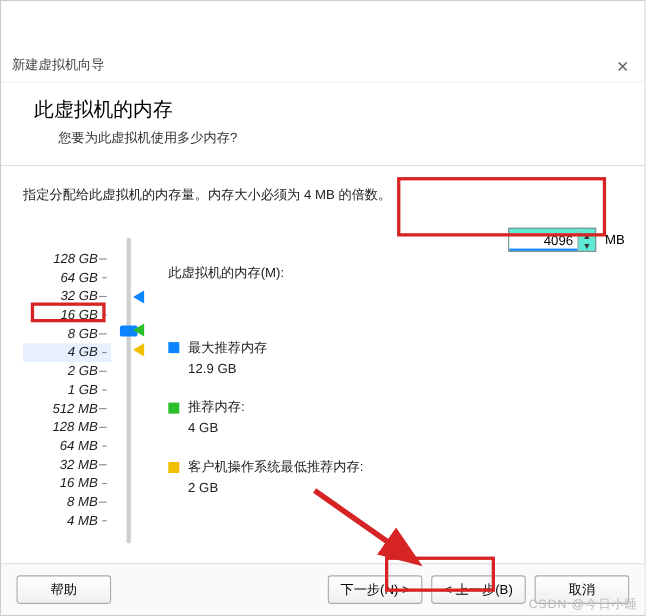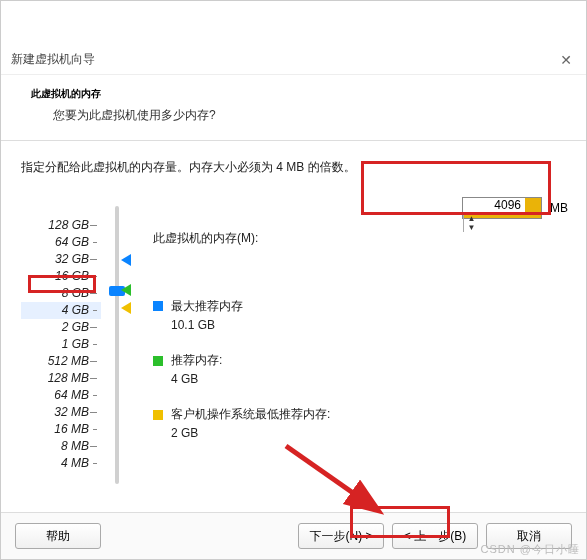--- a/index.html
+++ b/index.html
@@ -27,21 +27,21 @@
     padding: 0 10px;
     border-bottom: 1px solid #eee;
     margin-top: 44px;
   }
   .titlebar .title { color: #444; }
   .titlebar .close { color: #666; font-size: 14px; padding: 4px;}
   .header {
     padding: 12px 30px 16px 30px;
     border-bottom: 1px solid #ddd;
   }
-  .header h1 { font-size: 10px; font-weight: bold; color: #000; }
+  .header h1 { font-size: 18px; font-weight: normal; color: #000; }
   .header p { font-size: 12px; color: #333; margin-top: 6px; padding-left: 22px; }
   .content {
     padding: 18px 20px 10px 20px;
     position: relative;
   }
   .instr { margin-bottom: 24px; color: #222; }
   .memrow {
     display: flex;
     align-items: center;
     margin-bottom: 10px;
@@ -102,23 +102,22 @@
   .right {
     position:absolute;
     right: 18px; top: 56px;
     display:flex; align-items:center;
   }
   .spin {
     width: 80px;
     height: 22px;
     border:1px solid #888;
     display:flex;
-    align-items:flex-start;
-    background:#eab308;
-    flex-direction:column;
+    align-items:flex-end;
+    background:#5eead4;
   }
   .spin input {
     border:none; outline:none;
     width: 62px;
     text-align:right;
     padding-right:4px;
     font-size:12px;
     border-bottom:2px solid #0a84ff;
   }
   .spin .arrows {
@@ -224,21 +223,21 @@
         <div class="handle" style="left:8px;  top:86px;"></div>
         <div class="tri green" style="left:20px; top:84px;"></div>
         <div class="tri yellow" style="left:20px; top:102px;"></div>
       </div>
 
       <div class="legend">
         <div style="margin-bottom:48px;">此虚拟机的内存(M):</div>
 
         <div class="blk">
           <div><span class="sq blue"></span><span>最大推荐内存</span></div>
-          <div class="val">10.1 GB</div>
+          <div class="val">12.9 GB</div>
         </div>
 
         <div class="blk">
           <div><span class="sq green"></span><span>推荐内存:</span></div>
           <div class="val">4 GB</div>
         </div>
 
         <div class="blk">
           <div><span class="sq yellow"></span><span>客户机操作系统最低推荐内存:</span></div>
           <div class="val">2 GB</div>

